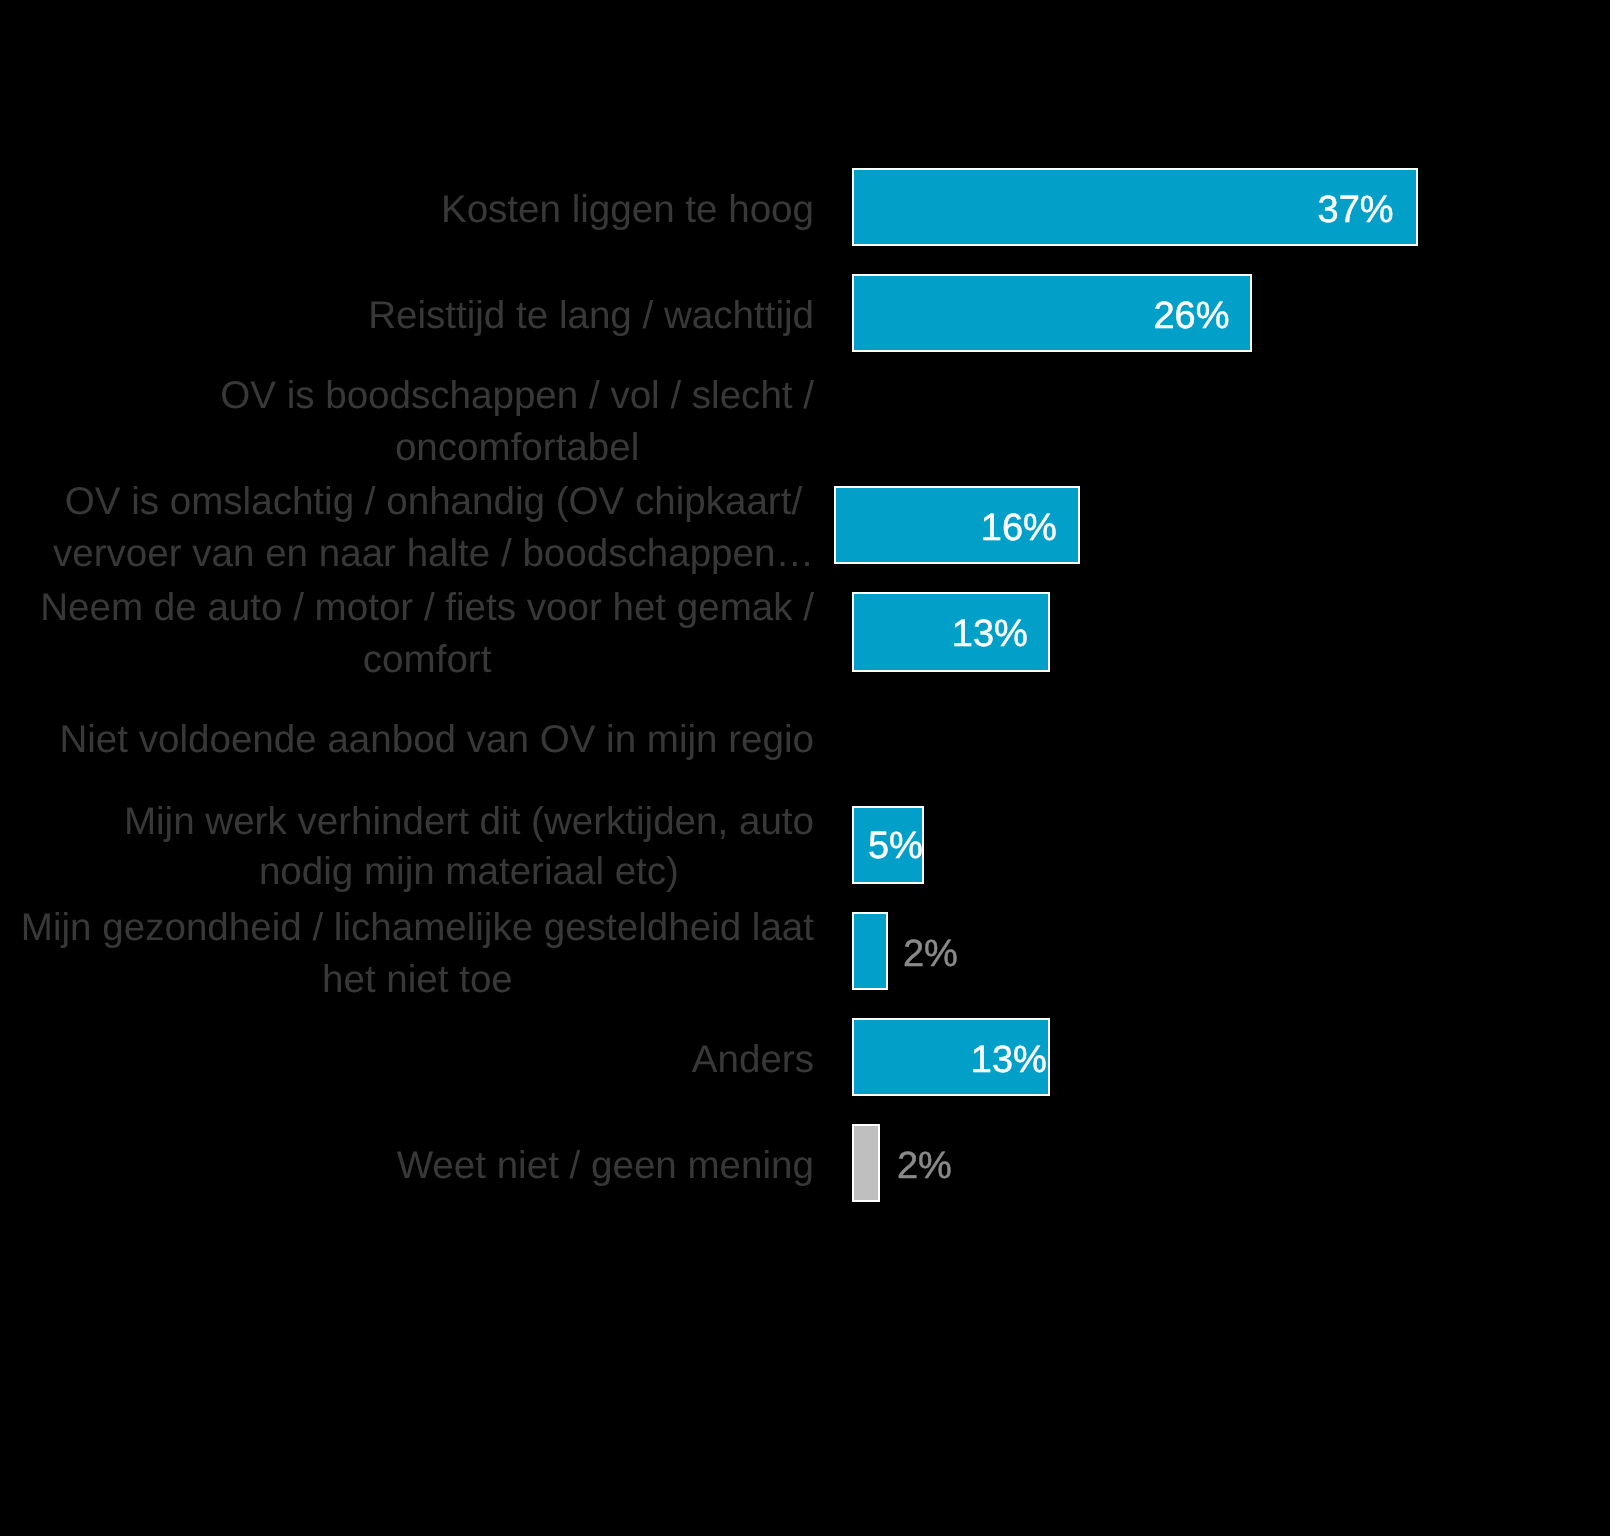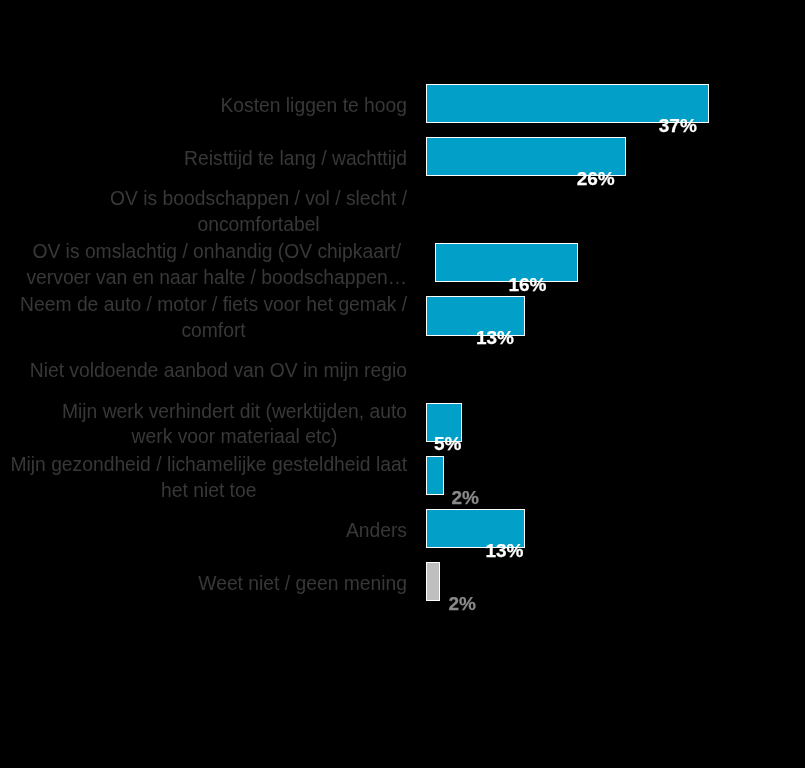--- a/index.html
+++ b/index.html
@@ -57,23 +57,22 @@
   .bar.last {
     background: #bfbfbf;
   }
   .val {
     position: absolute;
     top: 2.2px;
     height: 100%;
     display: flex;
     align-items: center;
     font-size: 19px;
-    font-weight: bold;
+    font-weight: normal;
     white-space: pre;
-    margin-top: 20px;
   }
   .val.inside { color: #ffffff; -webkit-text-stroke: 0.25px #ffffff; }
   .val.outside { color: #8a8a8a; -webkit-text-stroke: 0.25px #8a8a8a; }
 </style>
 </head>
 <body>
 
 <div id="chart">
   <div class="row" style="top:83.8px;height:39.2px">
     <div class="cat-label" style="right:398px;height:39.2px">
@@ -97,21 +96,21 @@
     <div class="cat-label" style="right:398px;height:39.2px">
       <div class="cat-line">OV is boodschappen / vol / slecht /</div>
       <div class="cat-line">oncomfortabel</div>
     </div>
   </div>
   <div class="row" style="top:243.25px;height:39.2px">
     <div class="cat-label" style="right:398px;height:39.2px">
       <div class="cat-line">OV is omslachtig / onhandig (OV chipkaart/</div>
       <div class="cat-line">vervoer van en naar halte / boodschappen…</div>
     </div>
-    <div class="bar-wrap" style="left:435px;width:143px;height:39.2px">
+    <div class="bar-wrap" style="left:417px;width:123px;height:39.2px">
       <div class="bar"></div>
       <div class="val inside" style="left:73.4px">16%</div>
     </div>
   </div>
   <div class="row" style="top:296.4px;height:39.2px">
     <div class="cat-label" style="right:398px;height:39.2px">
       <div class="cat-line">Neem de auto / motor / fiets voor het gemak /</div>
       <div class="cat-line">comfort</div>
     </div>
     <div class="bar-wrap" style="left:425.6px;width:99.4px;height:39.2px">
@@ -120,21 +119,21 @@
     </div>
   </div>
   <div class="row" style="top:349.55px;height:39.2px">
     <div class="cat-label" style="right:398px;height:39.2px">
       <div class="cat-line">Niet voldoende aanbod van OV in mijn regio</div>
     </div>
   </div>
   <div class="row" style="top:402.7px;height:39.2px">
     <div class="cat-label" style="right:398px;height:39.2px">
       <div class="cat-line">Mijn werk verhindert dit (werktijden, auto</div>
-      <div class="cat-line">werk voor materiaal etc)</div>
+      <div class="cat-line">nodig mijn materiaal etc)</div>
     </div>
     <div class="bar-wrap" style="left:425.6px;width:36.0px;height:39.2px">
       <div class="bar"></div>
       <div class="val inside" style="left:8.4px">5%</div>
     </div>
   </div>
   <div class="row" style="top:455.85px;height:39.2px">
     <div class="cat-label" style="right:398px;height:39.2px">
       <div class="cat-line">Mijn gezondheid / lichamelijke gesteldheid laat</div>
       <div class="cat-line">het niet toe</div>

